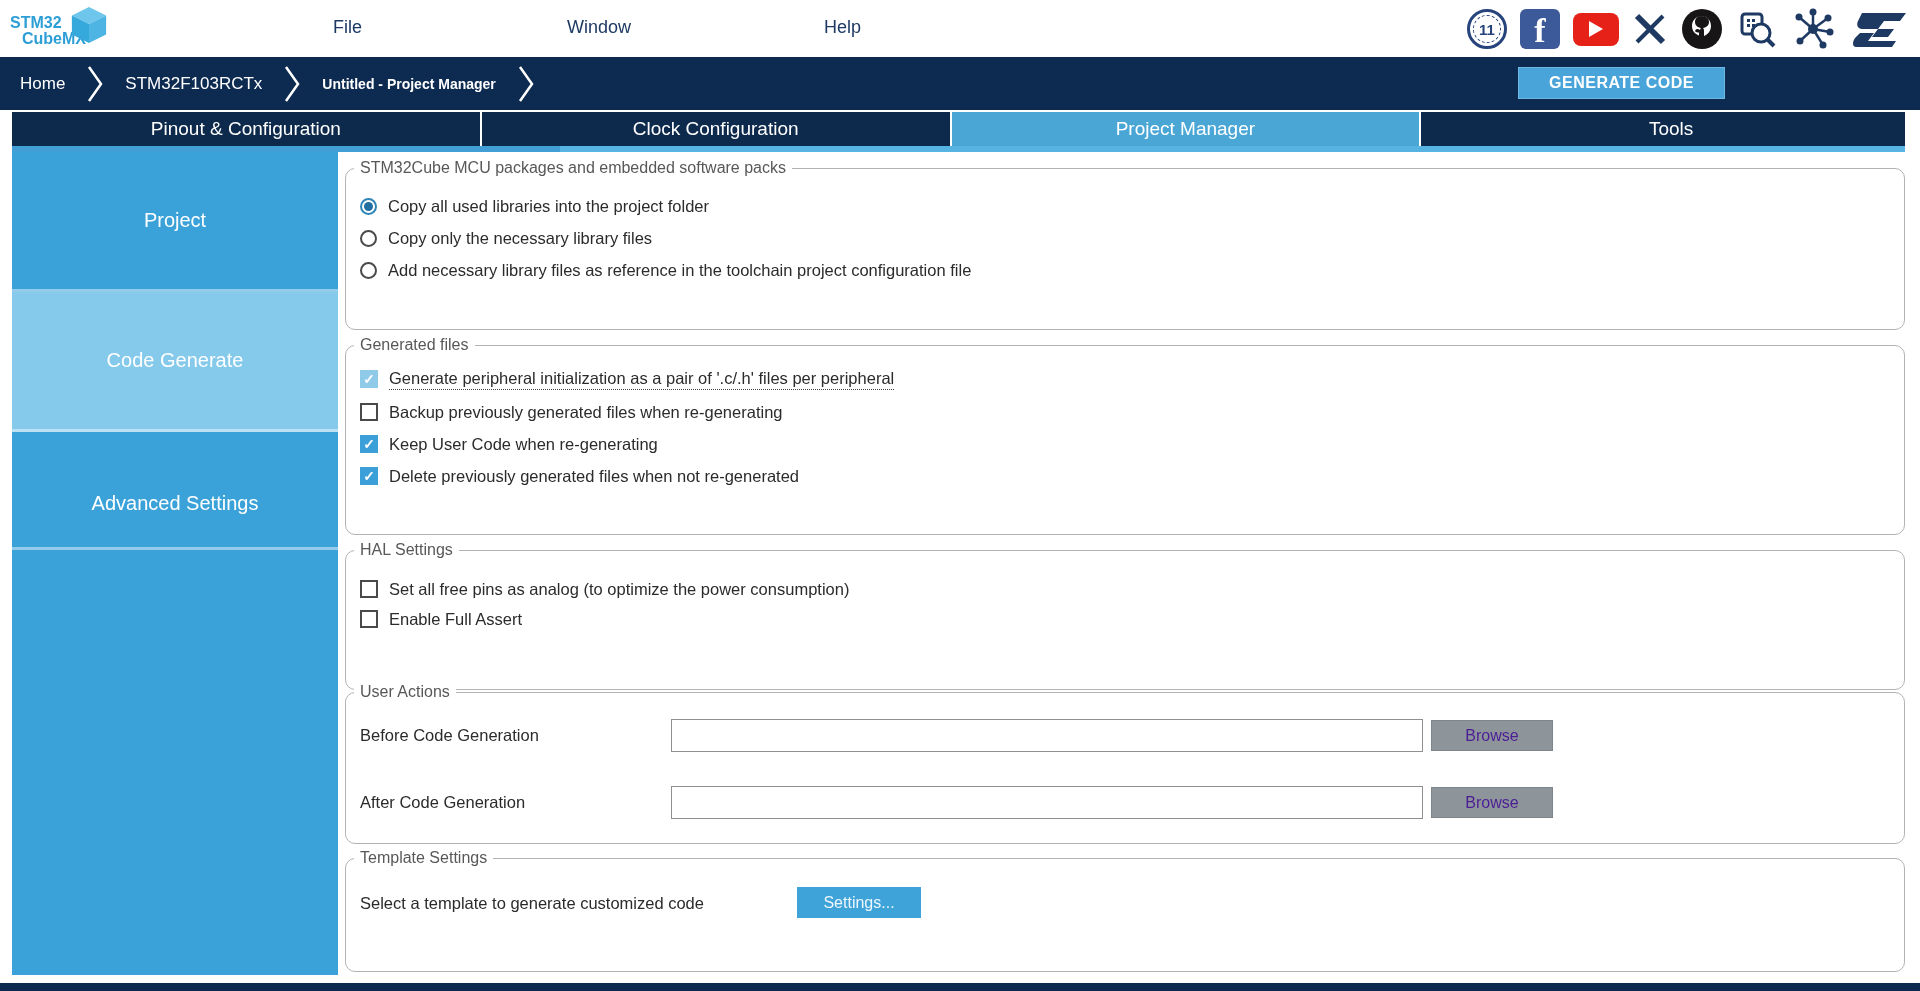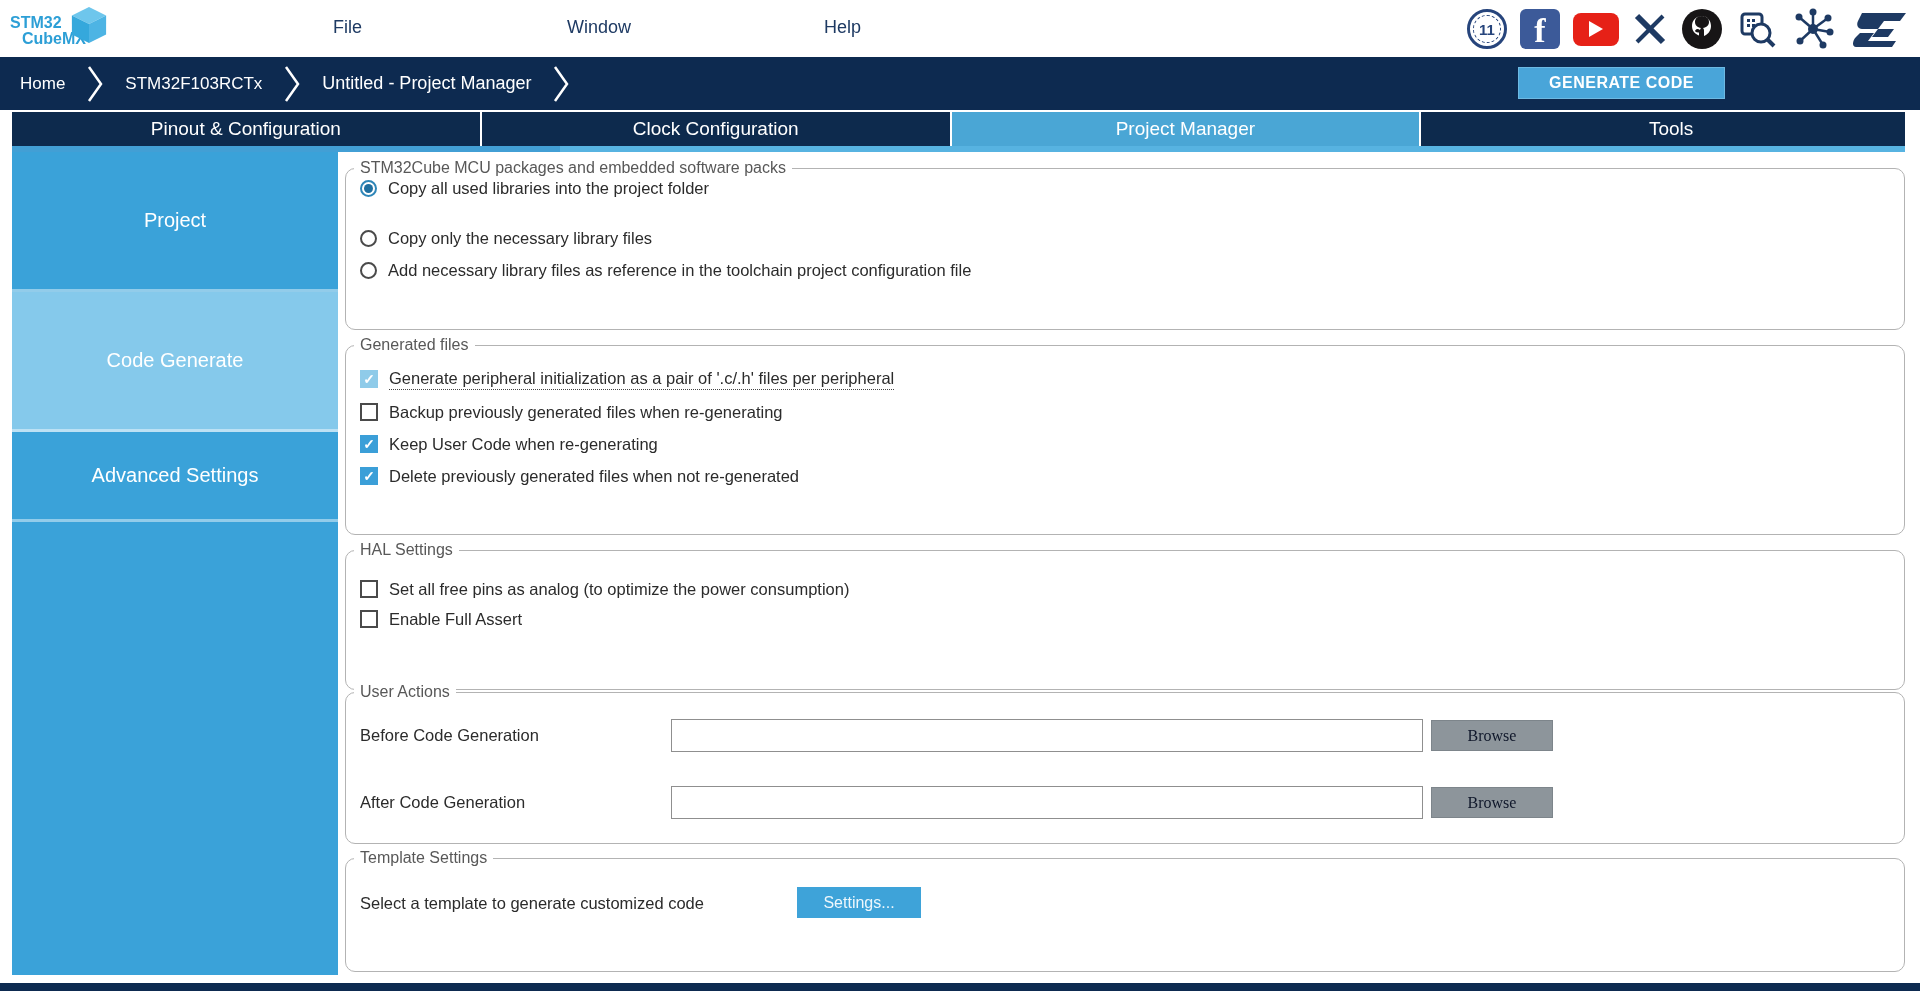--- a/index.html
+++ b/index.html
@@ -18,38 +18,38 @@
   .icon-row { position:absolute; top:6px; right:10px; height:46px; display:flex; align-items:center; gap:13px; }
   .badge10 { width:40px; height:40px; border-radius:50%; border:3px solid #27457c; color:#27457c; display:flex; align-items:center; justify-content:center; font-weight:bold; font-size:15px; background:#fff; position:relative; }
   .badge10::after{ content:""; position:absolute; inset:3px; border:1px dashed #27457c; border-radius:50%; }
   .fb { width:40px; height:40px; background:#3c5a99; border-radius:6px; color:#fff; font-weight:bold; font-size:34px; display:flex; align-items:flex-end; justify-content:center; font-family:"Liberation Serif", serif; line-height:36px; }
   .yt { width:46px; height:33px; background:#e62117; border-radius:8px; display:flex; align-items:center; justify-content:center; }
   .yt-tri { width:0; height:0; border-left:14px solid #fff; border-top:8px solid transparent; border-bottom:8px solid transparent; }
 
   
   .crumbbar { position:absolute; top:57px; left:0; width:1920px; height:53px; background:#0d2a50; display:flex; align-items:center; }
   .crumbs { display:flex; align-items:center; gap:22px; padding-left:20px; color:#fff; font-size:17px; }
-  .crumb-current { font-weight:normal; font-size:18px;text-align:right; }
+  .crumb-current { font-weight:bold; font-size:14px;text-align:right; }
   .chev { display:block; }
   .generate-btn { position:absolute; right:195px; top:10px; width:207px; height:32px; background:#49a5d9; border:1px solid #6db9e2; color:#fff; font-weight:bold; font-size:16px; display:flex; align-items:center; justify-content:center; letter-spacing:.5px; cursor:pointer; }
 
   
   .tabbar { position:absolute; top:112px; left:12px; width:1893px; height:34px; display:flex; }
   .tab { flex:1 1 0; background:#0d2a4d; color:#fff; font-size:19px; display:flex; align-items:center; justify-content:center; border-right:2px solid #fff; cursor:pointer; }
   .tab:last-child { border-right:none;padding-left:16px; }
   .tab.active { background:#4aa6d5; }
   .tab-strip { position:absolute; top:146px; left:12px; width:1893px; height:6px; background:#57b3e1; }
   .tab-strip .seg1 { position:absolute; left:0; top:0; width:548px; height:6px; background:#429fd5; }
 
   
   .sidebar { position:absolute; top:152px; left:12px; width:326px; height:823px; background:#3aa2d9; display:flex; flex-direction:column; }
   .side-item { width:100%; color:#fff; font-size:20px; display:flex; align-items:center; justify-content:center; border-bottom:3px solid rgba(255,255,255,.45); cursor:pointer; }
   .side-item.i1 { height:140px; }
   .side-item.i2 { height:140px; }
-  .side-item.i3 { height:90px; }
+  .side-item.i3 { height:90px;margin-top:28px; }
   .side-item.active { background:#85c9eb; }
   .side-fill { flex:1 1 auto; }
 
   
   .groupbox { position:absolute; left:345px; width:1560px; border:1px solid #b3b3b3; border-radius:10px; background:#fff; }
   .gtitle { position:absolute; top:-10px; left:8px; background:#fff; padding:0 6px; color:#585858; font-size:16px; }
   .g1 { top:168px; height:162px; }
   .g2 { top:345px; height:190px; }
   .g3 { top:550px; height:140px; }
   .g4 { top:692px; height:152px; }
@@ -62,21 +62,21 @@
   .radio { width:17px; height:17px; border-radius:50%; border:2px solid #4a4a4a; background:#fff; display:flex; align-items:center; justify-content:center; flex:0 0 auto; cursor:pointer; }
   .radio.selected { border-color:#2e86b8; }
   .radio.selected .dot { width:9px; height:9px; border-radius:50%; background:#1f6fa0; }
 
   .checkbox { width:18px; height:18px; border:2px solid #4a4a4a; background:#fff; display:flex; align-items:center; justify-content:center; flex:0 0 auto; font-size:14px; font-weight:bold; color:#fff; cursor:pointer; }
   .checkbox.checked { background:#3b9fd8; border-color:#3b9fd8; }
   .checkbox.checked.focused { background:#8fcbe9; border-color:#8fcbe9; }
 
   .ua-label { position:absolute; left:14px; font-size:16.5px; color:#2b2b2b; }
   .ua-input { position:absolute; left:325px; width:752px; height:33px; border:1px solid #8f8f8f; background:#fff; font-size:15px; padding:0 6px; font-family:"Liberation Sans", sans-serif; }
-  .browse-btn { position:absolute; left:1085px; width:122px; height:31px; background:#8d959b; border:1px solid #7d858b; color:#0f172a; font-size:16px; display:flex; align-items:center; justify-content:center; cursor:pointer;font-family:Liberation Serif, serif; }
+  .browse-btn { position:absolute; left:1085px; width:122px; height:31px; background:#8d959b; border:1px solid #7d858b; color:#4c1d95; font-size:16px; display:flex; align-items:center; justify-content:center; cursor:pointer; }
   .settings-btn { position:absolute; left:451px; top:28px; width:124px; height:31px; background:#3ea3d9; border:1px solid #3ea3d9; color:#eef7fc; font-size:16px; display:flex; align-items:center; justify-content:center; cursor:pointer; }
 
   .bottombar { position:absolute; top:983px; left:0; width:1920px; height:8px; background:#0d2a50; }
 </style>
 </head>
 <body>
 
 <div id="app">
 
   <div class="menubar">
@@ -174,21 +174,21 @@
 
   <div class="sidebar">
     <div class="side-item i1">Project</div>
     <div class="side-item i2 active">Code Generate</div>
     <div class="side-item i3">Advanced Settings</div>
     <div class="side-fill"></div>
   </div>
 
   <div class="groupbox g1">
     <span class="gtitle">STM32Cube MCU packages and embedded software packs</span>
-    <div class="opt-row" style="top:8px;">
+    <div class="opt-row" style="top:26px;">
       <span class="radio selected">
           <span class="dot"></span>
         </span>
       <span class="opt-label">Copy all used libraries into the project folder</span>
     </div>
     <div class="opt-row" style="top:58px;">
       <span class="radio"></span>
       <span class="opt-label">Copy only the necessary library files</span>
     </div>
     <div class="opt-row" style="top:90px;">

